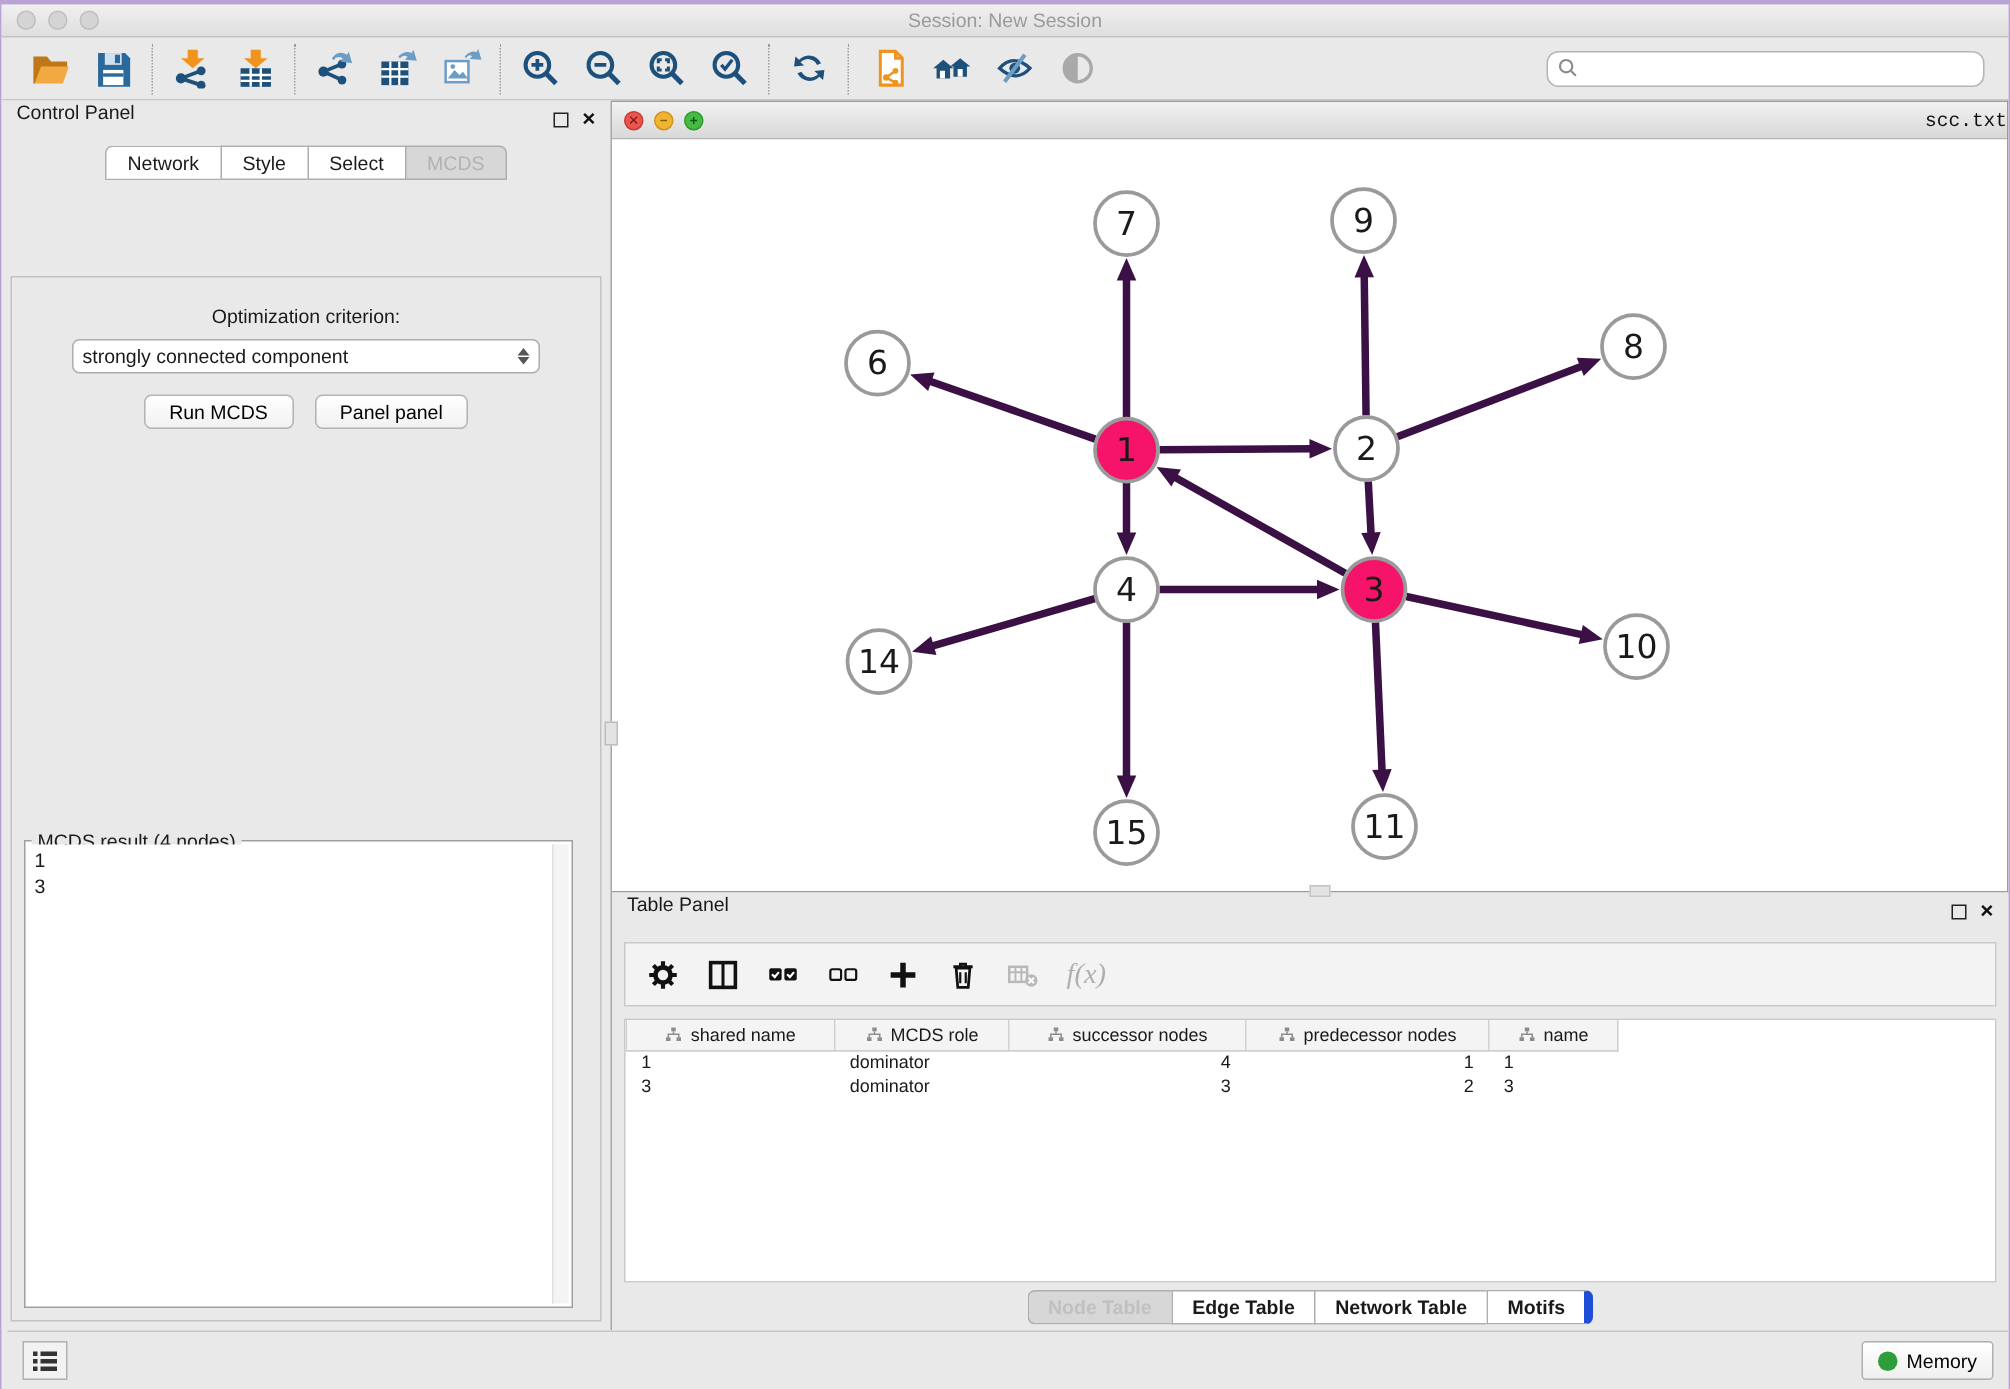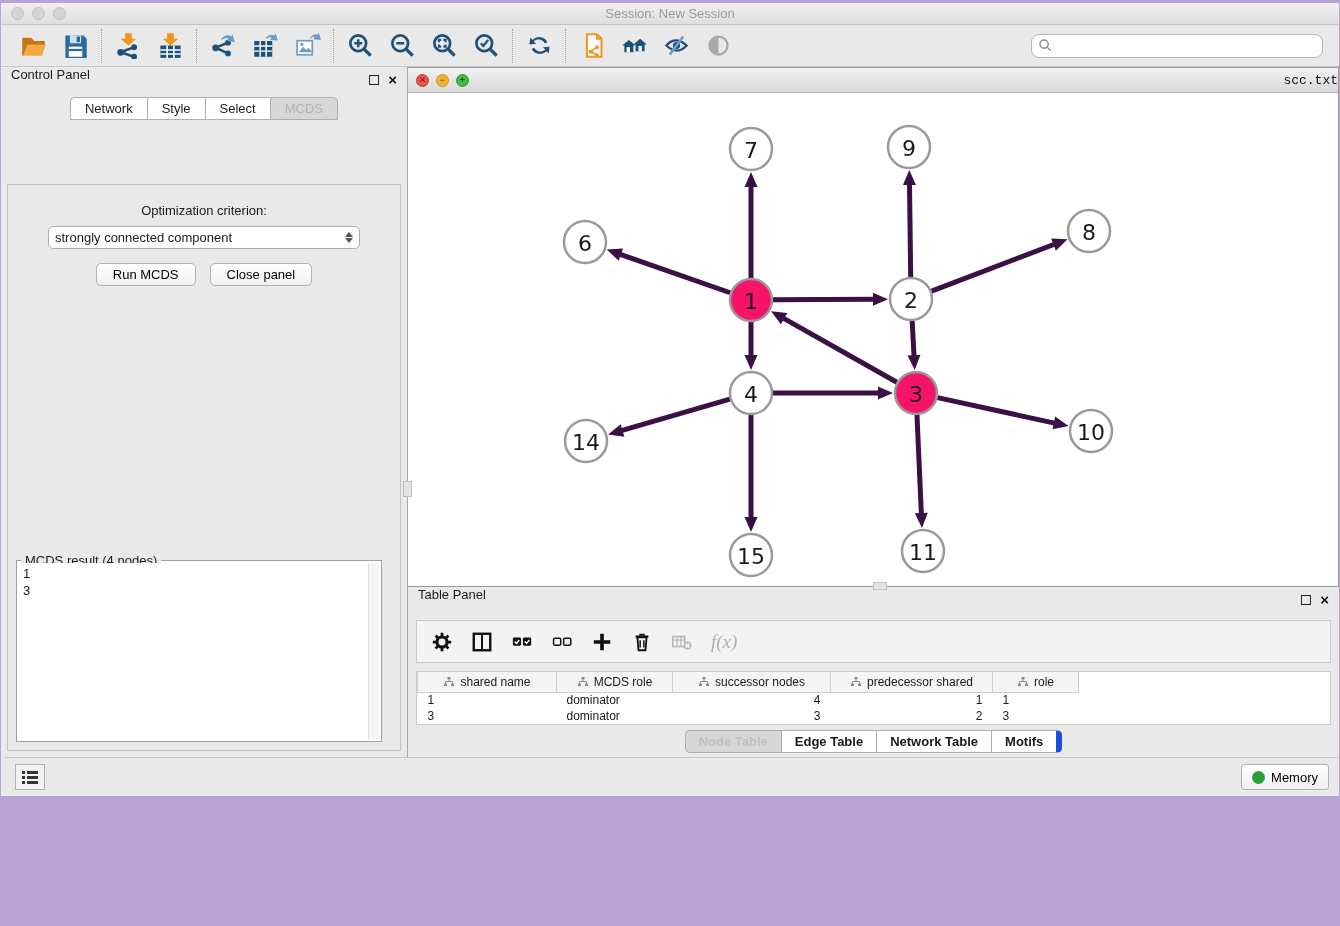--- a/index.html
+++ b/index.html
@@ -1,18 +1,18 @@
 <!DOCTYPE html>
 <html><head>
 <meta charset="utf-8">
 <style>
   * { margin:0; padding:0; box-sizing:border-box; }
   html,body { width:1340px; height:926px; background:#b9a2d6; }
   body { font-family:"Liberation Sans","DejaVu Sans",sans-serif; font-size:13px; color:#1a1a1a; }
-  .screen { position:relative; width:1340px; height:796px; background:#e9e9e9;
+  .screen { position:relative; width:1340px; height:926px; background:#e9e9e9;
             border-top:3px solid #b9a2d6; border-left:1px solid #b9a2d6; border-right:1px solid #b9a2d6; overflow:hidden; }
 
   
   .titlebar { height:22px; background:linear-gradient(#f0f0f0,#dedede); border-bottom:1px solid #c3c3c3;
               display:flex; align-items:center; position:relative; }
   .tl-dots { display:flex; gap:8px; margin-left:10px; }
   .tl-dot { width:13px; height:13px; border-radius:50%; background:#d4d4d4; border:1px solid #bfbfbf; }
   .titlebar .win-title { position:absolute; left:0; right:0; text-align:center; color:#9a9a9a; font-size:13px; }
 
   
@@ -294,21 +294,21 @@
         <div class="opt-label">Optimization criterion:</div>
         <div class="select-box">
           <span class="sel-text">strongly connected component</span>
           <span class="stepper">
               <i class="up"></i>
               <i class="dn"></i>
             </span>
         </div>
         <div class="btn-row">
           <button class="push-btn">Run MCDS</button>
-          <button class="push-btn">Close panel</button>
+          <button class="push-btn">Panel panel</button>
         </div>
         <div class="mcds-fieldset">
           <span class="mcds-legend">MCDS result (4 nodes)</span>
           <div class="mcds-body" id="mcds-lines">
               <div>1</div>
               <div>3</div>
             </div>
           <div class="mcds-scroll"></div>
         </div>
       </div>
@@ -504,32 +504,32 @@
                     </span>
                   </th>
                   <th style="width: 162px;">
                     <span class="th-inner">
                       <svg viewBox="0 0 24 24">
                         <rect x="9" y="2" width="6" height="5" fill="#8d8d8d"></rect>
                         <path d="M12 7v4M5 15v-4h14v4" fill="none" stroke="#8d8d8d" stroke-width="2"></path>
                         <rect x="2" y="15" width="6" height="5" fill="#8d8d8d"></rect>
                         <rect x="16" y="15" width="6" height="5" fill="#8d8d8d"></rect>
                       </svg>
-                      <span>predecessor shared</span>
+                      <span>predecessor nodes</span>
                     </span>
                   </th>
                   <th style="width: 86px;">
                     <span class="th-inner">
                       <svg viewBox="0 0 24 24">
                         <rect x="9" y="2" width="6" height="5" fill="#8d8d8d"></rect>
                         <path d="M12 7v4M5 15v-4h14v4" fill="none" stroke="#8d8d8d" stroke-width="2"></path>
                         <rect x="2" y="15" width="6" height="5" fill="#8d8d8d"></rect>
                         <rect x="16" y="15" width="6" height="5" fill="#8d8d8d"></rect>
                       </svg>
-                      <span>role</span>
+                      <span>name</span>
                     </span>
                   </th>
                 </tr>
               </thead>
             <tbody id="tbl-body">
                 <tr>
                   <td style="width: 139px;">1</td>
                   <td style="width: 116px;">dominator</td>
                   <td class="num" style="width: 158px;">4</td>
                   <td class="num" style="width: 162px;">1</td>

